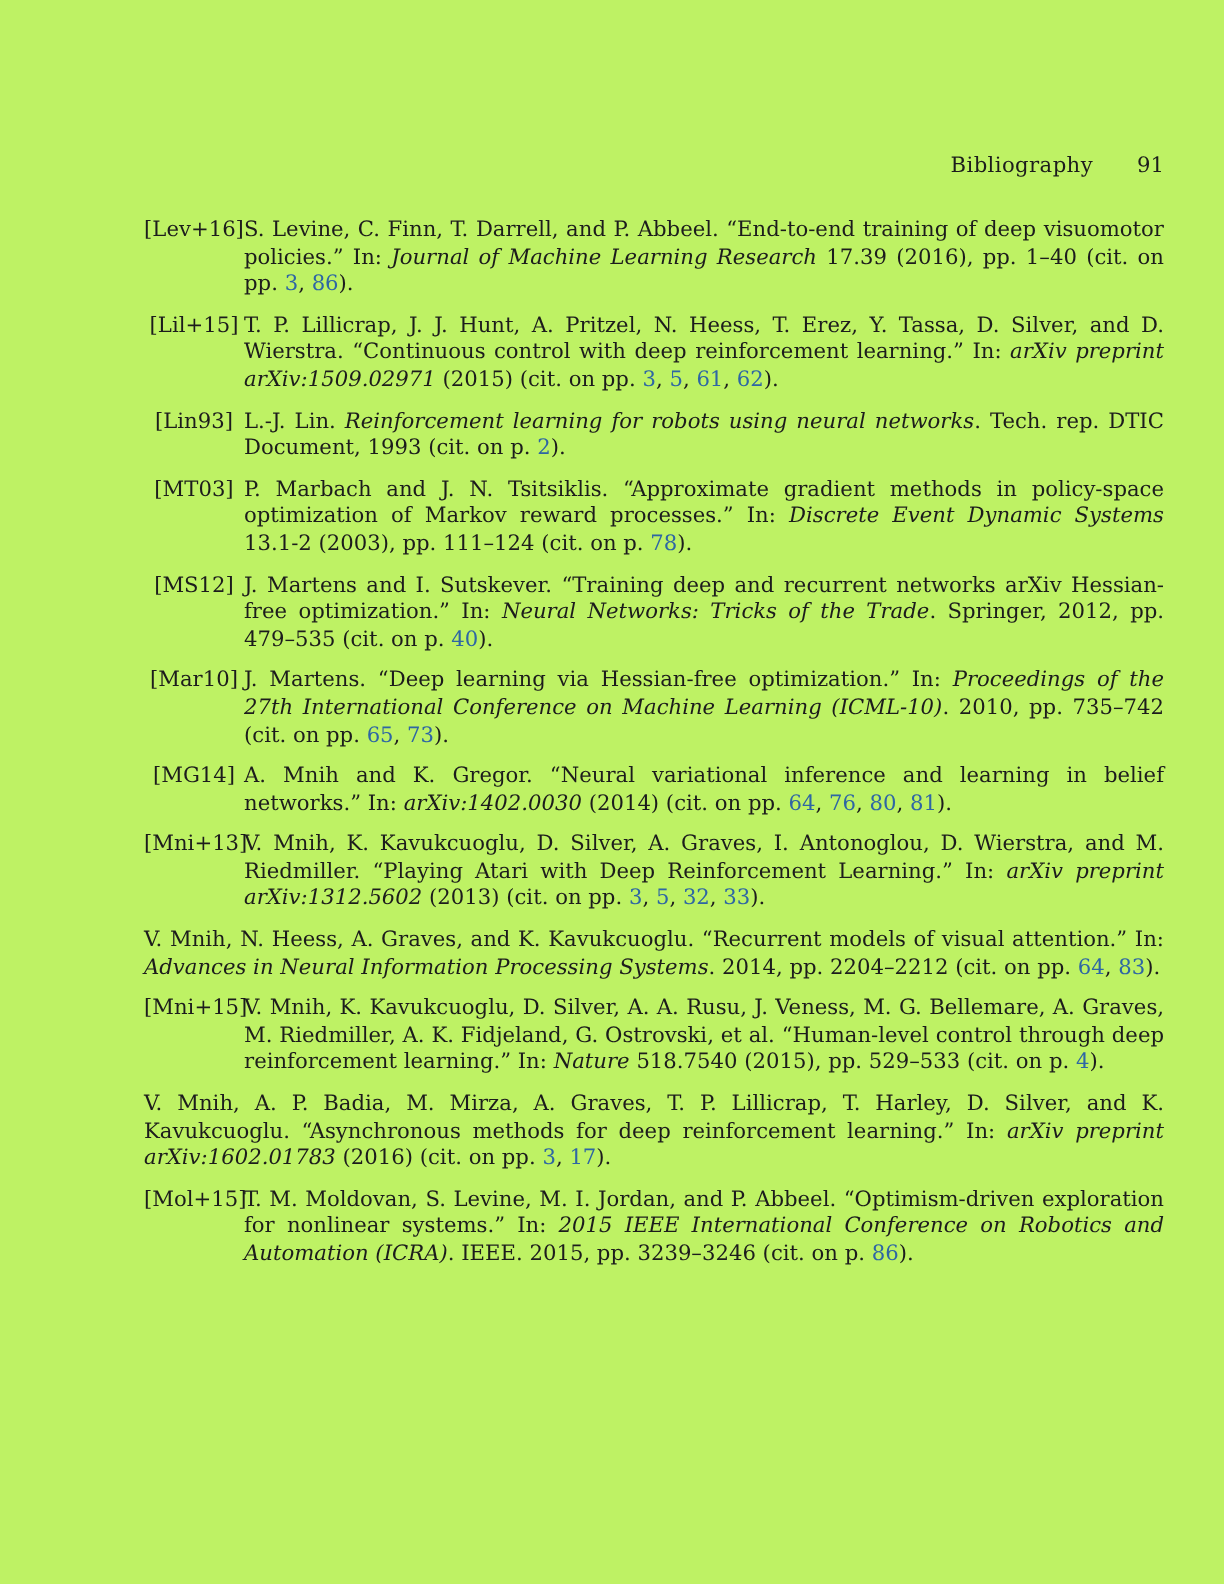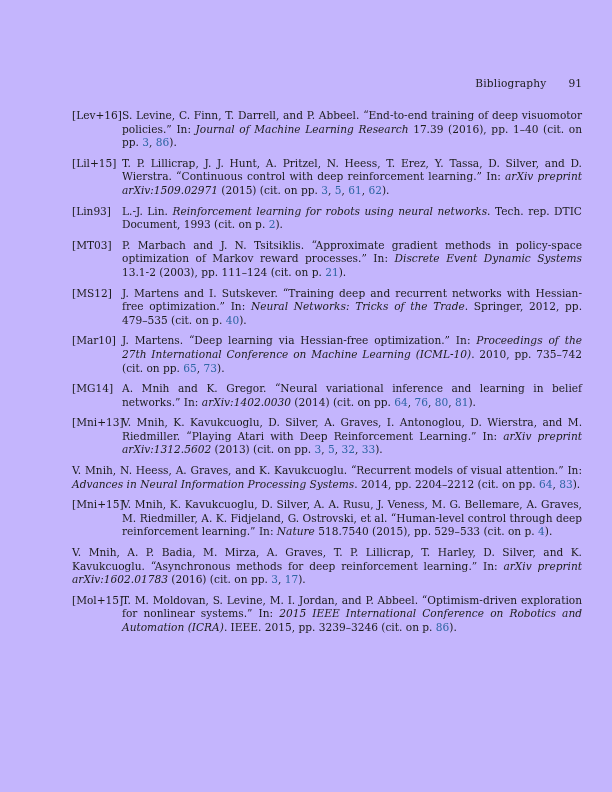--- a/index.html
+++ b/index.html
@@ -4,21 +4,21 @@
 <style>
   html, body {
     margin: 0;
     padding: 0;
     background: #ffffff;
   }
   .page {
     position: relative;
     width: 612px;
     height: 792px;
-    background: #c4b5fd;
+    background: #bef264;
     font-family: "DejaVu Serif", "Liberation Serif", serif;
     color: #1c1c1c;
     overflow: hidden;
   }
   .page-header {
     position: absolute;
     top: 77px;
     left: 72px;
     width: 510px;
     display: flex;
@@ -41,20 +41,21 @@
     font-size: 10.6px;
     line-height: 13.6px;
   }
   .bib-entry {
     display: flex;
     margin-bottom: 7px;
   }
   .citation-key {
     width: 50px;
     flex-shrink: 0;
+    text-align: center;
   }
   .citation-text {
     flex: 1;
     text-align: justify;
     hyphens: auto;
     -webkit-hyphens: auto;
   }
   .seg-roman { font-style: normal; }
   .seg-italic { font-style: italic; margin-top: 15px; }
   .seg-link { color: var(--link-color, #2e66a4); }
@@ -75,25 +76,25 @@
       <div class="bib-entry">
         <span class="citation-key">[Lil+15]</span>
         <span class="citation-text"><span class="seg-roman">T. P. Lillicrap, J. J. Hunt, A. Pritzel, N. Heess, T. Erez, Y. Tassa, D. Silver, and D. Wierstra. “Continuous control with deep reinforcement learning.” In: </span><span class="seg-italic">arXiv preprint arXiv:1509.02971</span><span class="seg-roman"> (2015) (cit. on pp. </span><span class="seg-link">3</span><span class="seg-roman">, </span><span class="seg-link">5</span><span class="seg-roman">, </span><span class="seg-link">61</span><span class="seg-roman">, </span><span class="seg-link">62</span><span class="seg-roman">).</span></span>
       </div>
       <div class="bib-entry">
         <span class="citation-key">[Lin93]</span>
         <span class="citation-text"><span class="seg-roman">L.-J. Lin. </span><span class="seg-italic">Reinforcement learning for robots using neural networks</span><span class="seg-roman">. Tech. rep. DTIC Document, 1993 (cit. on p. </span><span class="seg-link">2</span><span class="seg-roman">).</span></span>
       </div>
       <div class="bib-entry">
         <span class="citation-key">[MT03]</span>
-        <span class="citation-text"><span class="seg-roman">P. Marbach and J. N. Tsitsiklis. “Approximate gradient methods in policy-space optimization of Markov reward processes.” In: </span><span class="seg-italic">Discrete Event Dynamic Systems</span><span class="seg-roman"> 13.1-2 (2003), pp. 111–124 (cit. on p. </span><span class="seg-link">21</span><span class="seg-roman">).</span></span>
+        <span class="citation-text"><span class="seg-roman">P. Marbach and J. N. Tsitsiklis. “Approximate gradient methods in policy-space optimization of Markov reward processes.” In: </span><span class="seg-italic">Discrete Event Dynamic Systems</span><span class="seg-roman"> 13.1-2 (2003), pp. 111–124 (cit. on p. </span><span class="seg-link">78</span><span class="seg-roman">).</span></span>
       </div>
       <div class="bib-entry">
         <span class="citation-key">[MS12]</span>
-        <span class="citation-text"><span class="seg-roman">J. Martens and I. Sutskever. “Training deep and recurrent networks with Hessian-free optimization.” In: </span><span class="seg-italic">Neural Networks: Tricks of the Trade</span><span class="seg-roman">. Springer, 2012, pp. 479–535 (cit. on p. </span><span class="seg-link">40</span><span class="seg-roman">).</span></span>
+        <span class="citation-text"><span class="seg-roman">J. Martens and I. Sutskever. “Training deep and recurrent networks arXiv Hessian-free optimization.” In: </span><span class="seg-italic">Neural Networks: Tricks of the Trade</span><span class="seg-roman">. Springer, 2012, pp. 479–535 (cit. on p. </span><span class="seg-link">40</span><span class="seg-roman">).</span></span>
       </div>
       <div class="bib-entry">
         <span class="citation-key">[Mar10]</span>
         <span class="citation-text"><span class="seg-roman">J. Martens. “Deep learning via Hessian-free optimization.” In: </span><span class="seg-italic">Proceedings of the 27th International Conference on Machine Learning (ICML-10)</span><span class="seg-roman">. 2010, pp. 735–742 (cit. on pp. </span><span class="seg-link">65</span><span class="seg-roman">, </span><span class="seg-link">73</span><span class="seg-roman">).</span></span>
       </div>
       <div class="bib-entry">
         <span class="citation-key">[MG14]</span>
         <span class="citation-text"><span class="seg-roman">A. Mnih and K. Gregor. “Neural variational inference and learning in belief networks.” In: </span><span class="seg-italic">arXiv:1402.0030</span><span class="seg-roman"> (2014) (cit. on pp. </span><span class="seg-link">64</span><span class="seg-roman">, </span><span class="seg-link">76</span><span class="seg-roman">, </span><span class="seg-link">80</span><span class="seg-roman">, </span><span class="seg-link">81</span><span class="seg-roman">).</span></span>
       </div>
       <div class="bib-entry">

